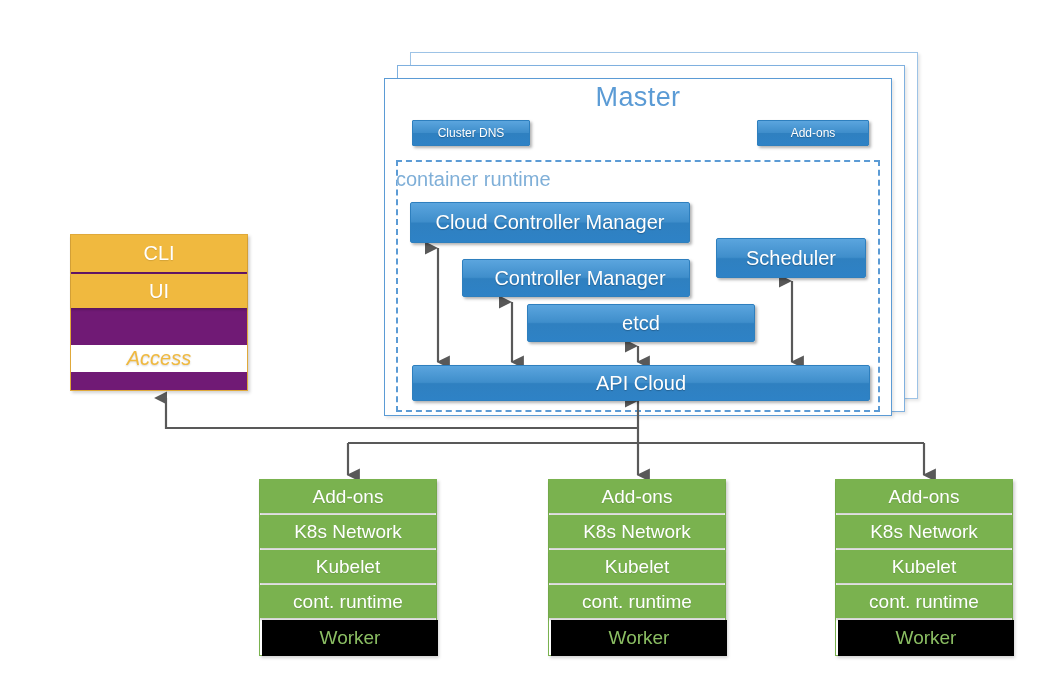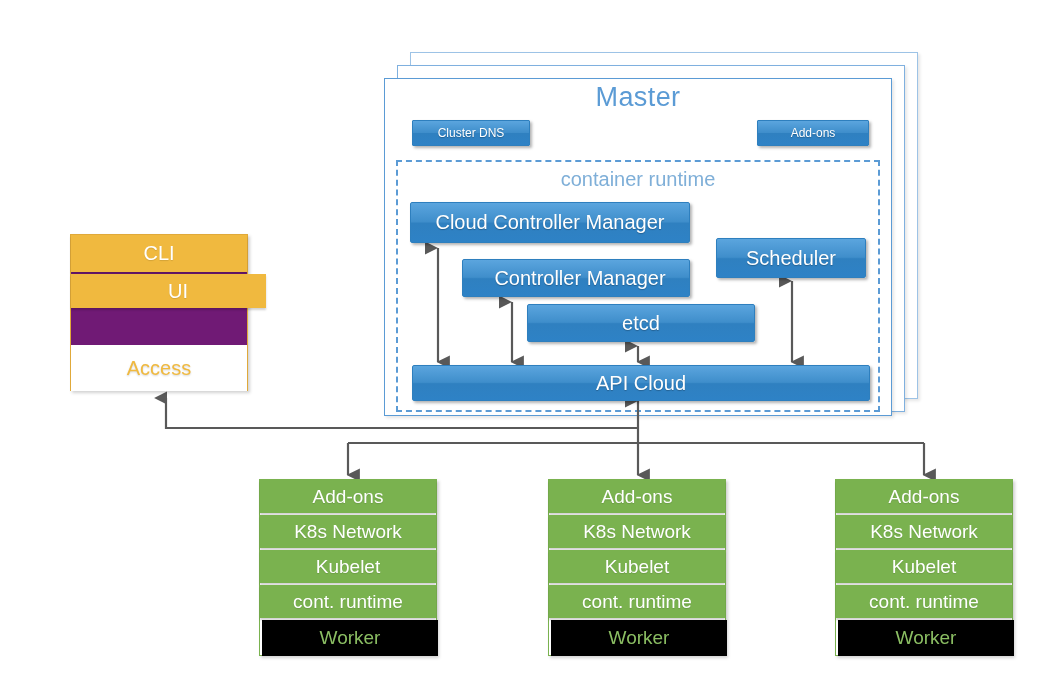--- a/index.html
+++ b/index.html
@@ -47,21 +47,21 @@
   
   .runtime-box {
     left: 396px; top: 160px;
     width: 484px; height: 252px;
     border: 2px dashed #5B9BD5;
     background: transparent;
   }
   .runtime-title {
     left: 396px; top: 168px;
     width: 484px;
-    text-align: center;
+    text-align: left;
     font-size: 20px;
     color: #7FAFD8;
     text-shadow: 0 1px 1px rgba(255,255,255,.9);
   }
 
   
   .blue-box {
     background: linear-gradient(to bottom, #5BA5DE 0%, #3F8ECB 48%, #2F80C0 52%, #2E82C6 100%);
     border: 1px solid #2E7FBE;
     border-radius: 2px;
@@ -197,22 +197,22 @@
   <div class="abs blue-box" style="left:462px; top:259px; width:228px; height:38px;padding-left:8px;">Controller Manager</div>
 
   <div class="abs blue-box" style="left:716px; top:238px; width:150px; height:40px;">Scheduler</div>
 
   <div class="abs blue-box" style="left:527px; top:304px; width:228px; height:38px;">etcd</div>
 
   <div class="abs blue-box" style="left:412px; top:365px; width:458px; height:36px;">API Cloud</div>
 
   <div class="abs access-panel">
     <div class="access-row" style="top:0px;  height:37px;">CLI</div>
-    <div class="access-row" style="top:39px; height:34px;padding-left:19px;">UI</div>
-    <div class="access-foot" style="top:110px; height:46px;">Access</div>
+    <div class="access-row" style="top:39px; height:34px;">UI</div>
+    <div class="access-foot" style="top:110px; height:27px;font-style:italic;">Access</div>
   </div>
 
   <div class="abs worker-panel" style="left:259px; top:479px; width:178px; height:177px;">
     <div class="worker-row" style="top:0px;   height:33px;">Add-ons</div>
     <div class="worker-row" style="top:35px;  height:33px;">K8s Network</div>
     <div class="worker-row" style="top:70px;  height:33px;">Kubelet</div>
     <div class="worker-row" style="top:105px; height:33px;">cont. runtime</div>
     <div class="worker-foot" style="top:140px; height:36px;">Worker</div>
   </div>
 

